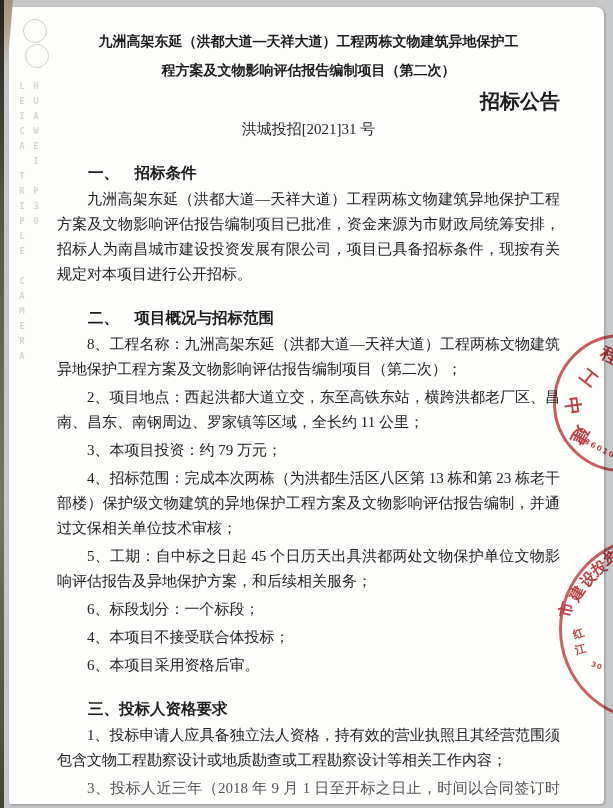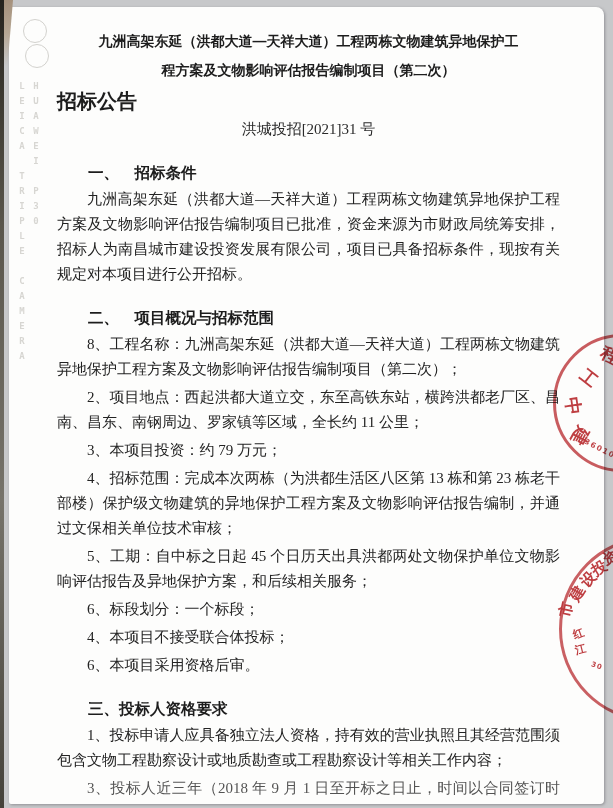--- a/index.html
+++ b/index.html
@@ -49,21 +49,21 @@
   .wm-col-2{left:8px;top:74px;}
   
   .title-line{
     font-family:"Liberation Sans","DejaVu Sans",sans-serif;
     font-weight:bold;font-size:14px;line-height:29px;
     text-align:center;color:#1d1d1d;
   }
   .announcement{
     font-family:"Liberation Sans","DejaVu Sans",sans-serif;
     font-weight:bold;font-size:20px;line-height:30px;
-    text-align:left;color:#1d1d1d;margin-top:1px;
+    text-align:right;color:#1d1d1d;margin-top:1px;
   }
   .doc-number{
     font-size:15px;line-height:25px;text-align:center;color:#2a2a2a;margin-top:1px;
   }
   
   .doc-body{margin-top:4px;font-size:15px;line-height:25px;color:#232323;text-align:justify;}
   .section-heading{
     font-family:"Liberation Sans","DejaVu Sans",sans-serif;
     font-size:15.5px;font-weight:bold;color:#1d1d1d;
     margin:18px 0 2px;text-indent:2em;line-height:25px;

